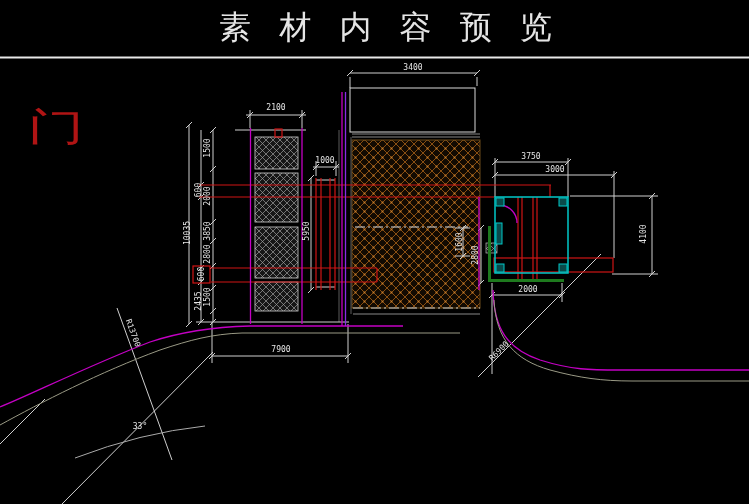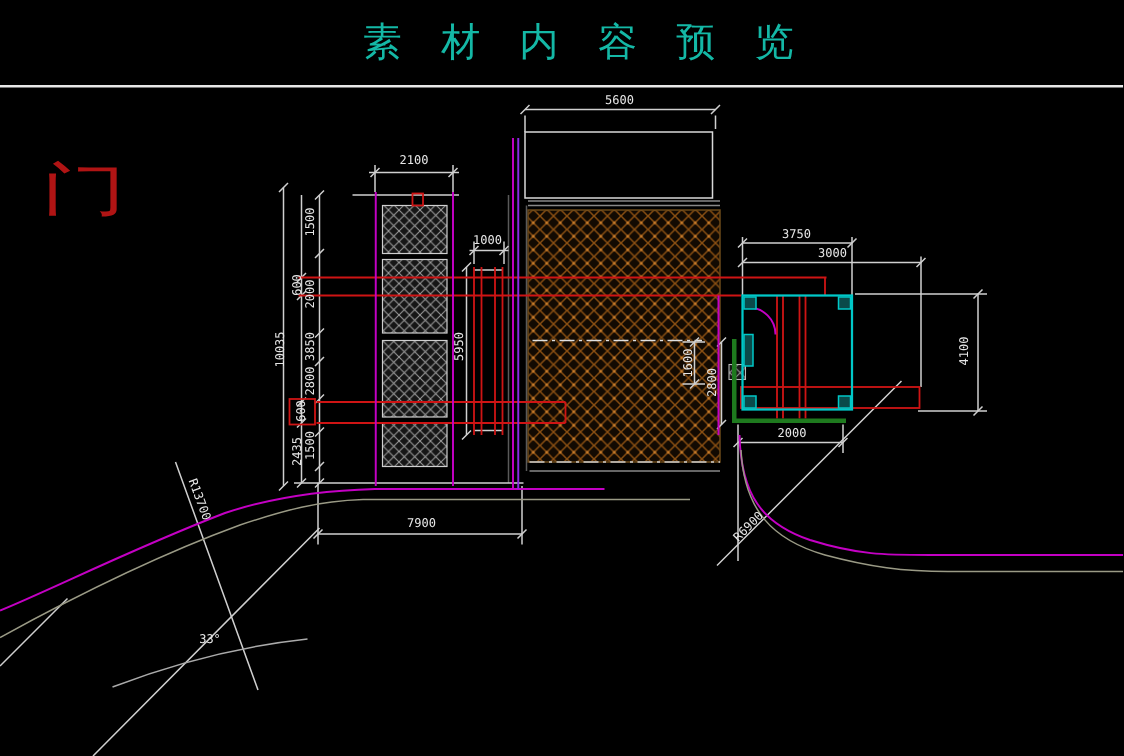--- a/index.html
+++ b/index.html
@@ -1,20 +1,20 @@
 <!DOCTYPE html>
 <html><head>
 <meta charset="utf-8">
 <style>
   html,body{margin:0;padding:0;background:#000;}
   #stage{position:relative;width:749px;height:504px;background:#000;overflow:hidden;
          font-family:"DejaVu Sans","Liberation Sans",sans-serif;}
   #title{position:absolute;left:390px;top:28px;transform:translate(-50%,-50%);
-         color:#14b8a6;font-family:"DejaVu Serif","Liberation Serif",serif;
-         font-size:26px;letter-spacing:9px;white-space:nowrap;}
+         color:#e5e5e5;font-family:"DejaVu Serif","Liberation Serif",serif;
+         font-size:32px;letter-spacing:9px;white-space:nowrap;}
   #doorchar{position:absolute;left:56px;top:127px;transform:translate(-50%,-50%) scaleX(1.5);
          color:#b01414;font-family:"DejaVu Serif","Liberation Serif",serif;font-size:38px;}
   svg{position:absolute;left:0;top:0;}
   .lbl{position:absolute;font-family:"DejaVu Sans Mono","Liberation Mono",monospace;
        font-size:8px;color:#e6e6e6;white-space:nowrap;transform:translate(-50%,-50%);}
   .v{transform:translate(-50%,-50%) rotate(-90deg);}
   .r70{transform:translate(-50%,-50%) rotate(70deg);}
   .rm45{transform:translate(-50%,-50%) rotate(-45deg);}
 </style>
 </head>
@@ -117,21 +117,21 @@
       <rect x="559" y="264" width="8" height="8" fill="#0a4a4a" stroke-width="1"></rect>
       <rect x="496" y="223" width="6" height="21" fill="#0a4a4a" stroke-width="1"></rect>
     </g>
 
     <g stroke="#1e7a1e" stroke-width="3" fill="none">
       <path d="M489.5,226 V281 M488,280.5 H564"></path>
     </g>
   </svg>
 
   <span class="lbl" style="left:276px;top:107px">2100</span>
-  <span class="lbl" style="left:413px;top:67px">5600</span>
+  <span class="lbl" style="left:413px;top:67px">3400</span>
   <span class="lbl" style="left:325px;top:160px">1000</span>
   <span class="lbl v" style="left:187px;top:233px">10035</span>
   <span class="lbl v" style="left:207px;top:148px">1500</span>
   <span class="lbl v" style="left:207px;top:196px">2000</span>
   <span class="lbl v" style="left:207px;top:231px">3850</span>
   <span class="lbl v" style="left:207px;top:254px">2800</span>
   <span class="lbl v" style="left:207px;top:297px">1500</span>
   <span class="lbl v" style="left:198px;top:190px">600</span>
   <span class="lbl v" style="left:201px;top:274px">600</span>
   <span class="lbl v" style="left:198px;top:301px">2435</span>

